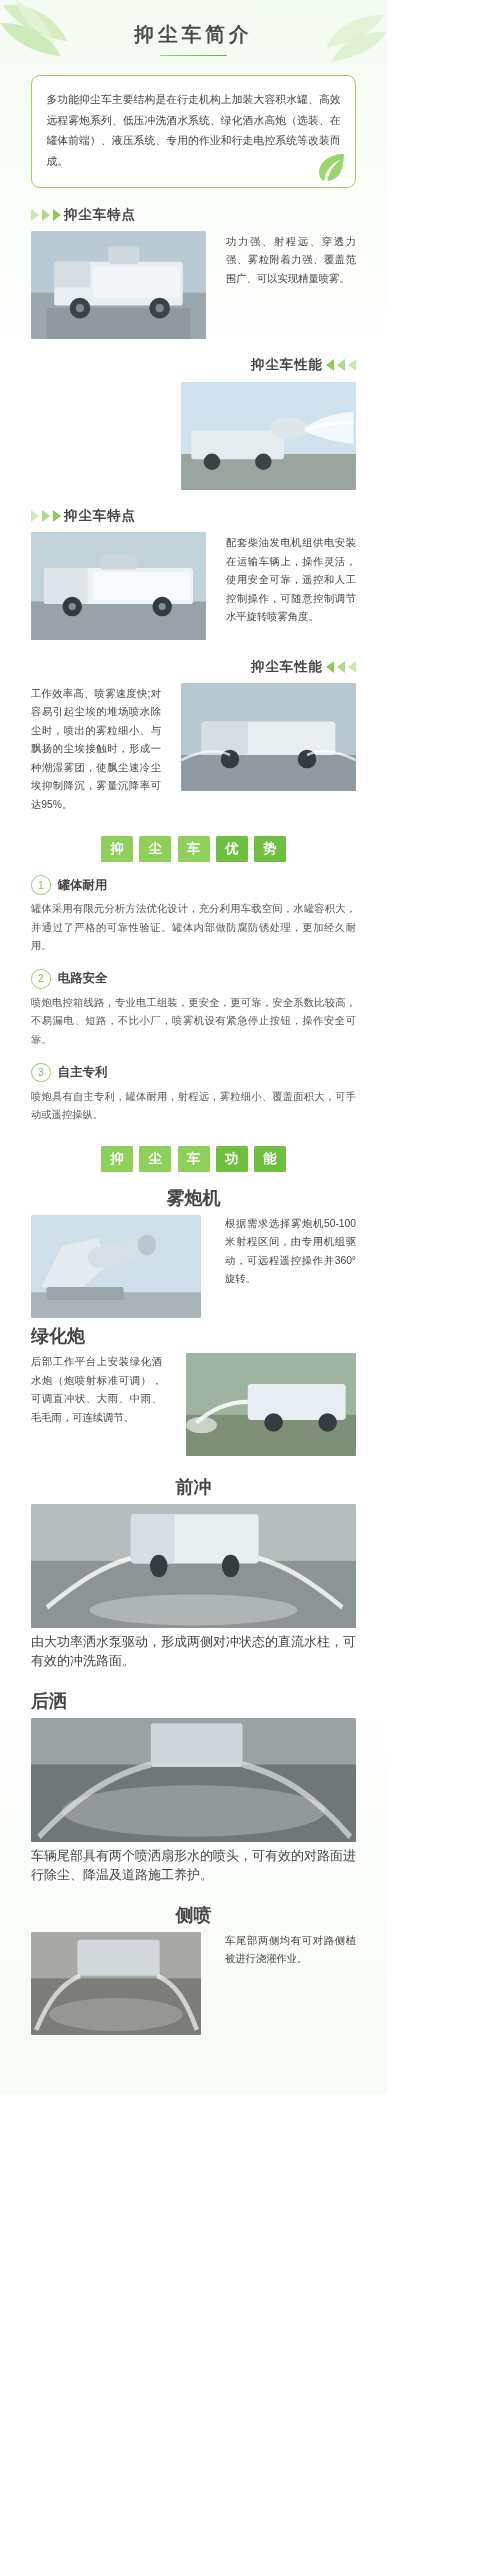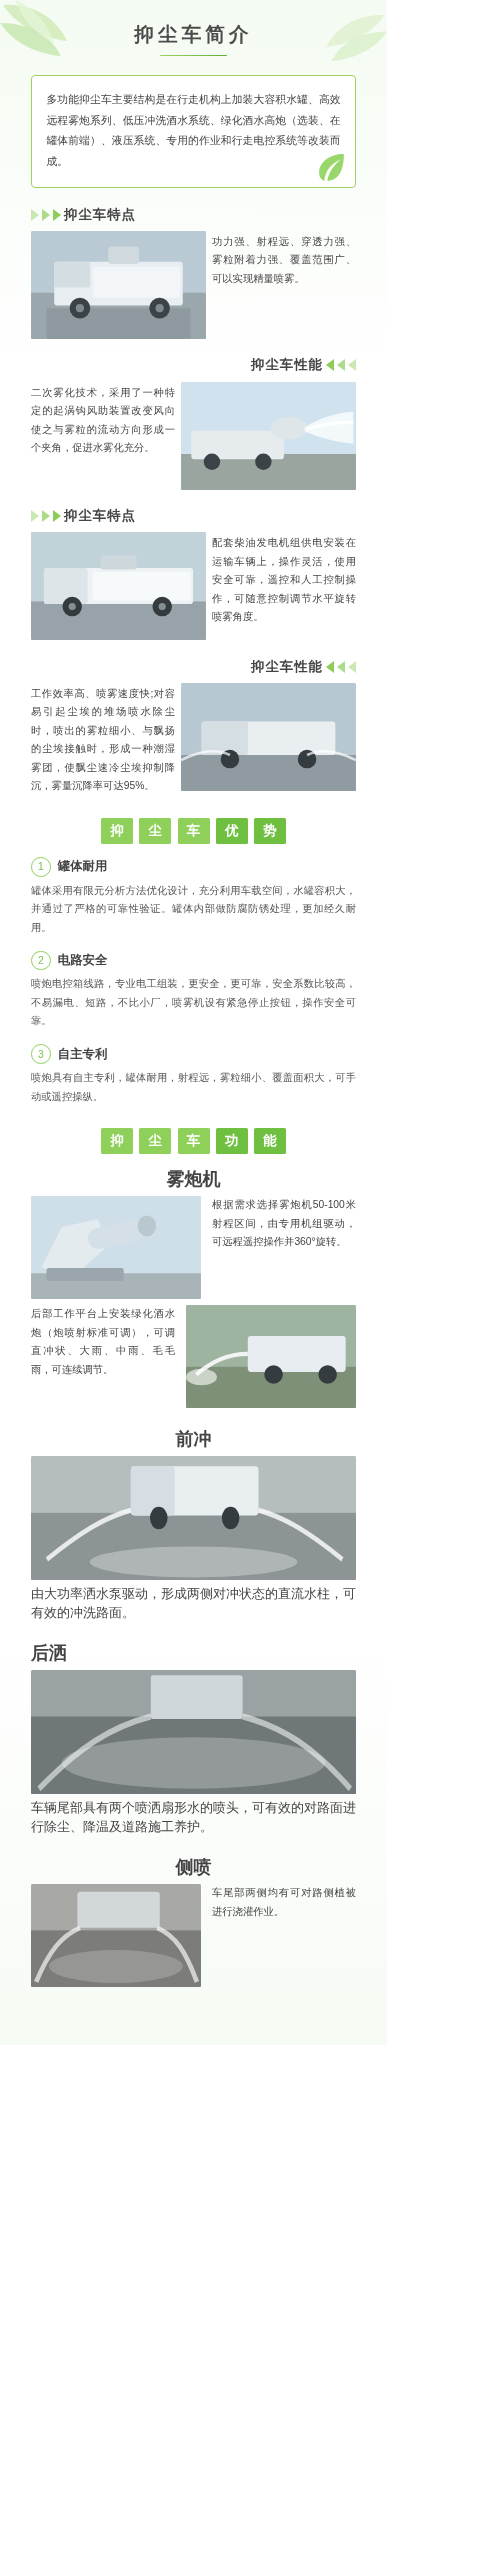--- a/index.html
+++ b/index.html
@@ -55,21 +55,21 @@
     height: 1.5px;
     margin: 7.2px auto 0;
     background: linear-gradient(90deg,#9fd36a,#5fae3a);
     border-radius: 1px;
   }
 
   
   .intro-box {
     margin: 5.2px 31px 0;
     border: 1px solid #9ed15f;
-    border-radius: 4px;
+    border-radius: 9px;
     background: #ffffff;
     padding: 13.4px 14.4px 15.5px;
     position: relative;
     z-index: 2;
   }
   .intro-text {
     font-size: 10.8px;
     line-height: 20.6px;
     color: #444;
     text-align: justify;
@@ -107,21 +107,21 @@
     font-size: 13.4px;
     font-weight: bold;
     color: #444;
     letter-spacing: 1px;
   }
 
   
   .feat {
     display: flex;
     margin: 0 31px 5.2px;
-    gap: 6px;
+    gap: 20px;
     align-items: flex-start;
     position: relative;
     z-index: 2;
   }
   .feat.reverse { flex-direction: row-reverse; }
   .feat .ph {
     width: 175px;
     height: 108px;
     flex: 0 0 175px;
     border-radius: 1.5px;
@@ -196,21 +196,21 @@
   .fn-title {
     font-size: 18px;
     font-weight: bold;
     color: #444;
     margin-bottom: 5.2px;
   }
   .fn-title.c { text-align: center; }
   .fn-title.l { text-align: left; }
   .fn-row {
     display: flex;
-    gap: 11px;
+    gap: 24px;
     align-items: flex-start;
   }
   .fn-row.reverse { flex-direction: row-reverse; }
   .fn-row .ph {
     width: 170px; height: 103px;
     flex: 0 0 170px;
     border-radius: 1.5px;
     overflow: hidden;
     position: relative;
     background: #c9d6dd;
@@ -303,21 +303,20 @@
         <rect width="340" height="210" fill="#cfe2ee"></rect>
         <rect y="140" width="340" height="70" fill="#9aa59f"></rect>
         <rect x="20" y="95" width="180" height="55" rx="5" fill="#e6ebee"></rect>
         <circle cx="60" cy="155" r="16" fill="#3b4347"></circle>
         <circle cx="160" cy="155" r="16" fill="#3b4347"></circle>
         <ellipse cx="210" cy="90" rx="36" ry="22" fill="#dfe6ea"></ellipse>
         <path d="M240 88 C270 70 300 60 335 58 L335 120 C300 118 268 108 240 96 Z" fill="#ffffff" opacity=".75"></path>
         <path d="M245 92 C275 82 305 78 335 78" stroke="#ffffff" stroke-width="6" fill="none" opacity=".9"></path>
       </svg>
     </div>
-    <div class="txt">二次雾化技术，采用了一种特定的起涡钩风助装置改变风向使之与雾粒的流动方向形成一个夹角，促进水雾化充分。</div>
   </div>
 
   <div class="sec-head">
     <span class="chev chev-r c1"></span>
     <span class="chev chev-r c2"></span>
     <span class="chev chev-r c3"></span>
     <span class="sec-title">抑尘车特点</span>
   </div>
   <div class="feat">
     <div class="ph">
@@ -408,20 +407,21 @@
           <rect x="110" y="55" width="110" height="40" rx="18" fill="#d5e0e6" transform="rotate(-12 165 75)"></rect>
           <ellipse cx="225" cy="58" rx="18" ry="20" fill="#b9c7cf"></ellipse>
           <rect x="30" y="140" width="150" height="25" rx="5" fill="#9aa6ab"></rect>
         </svg>
       </div>
       <div class="txt">根据需求选择雾炮机50-100米射程区间，由专用机组驱动，可远程遥控操作并360°旋转。</div>
     </div>
   </div>
 
   <div class="fn">
+    <div class="fn-title l">绿化炮</div>
     <div class="fn-row reverse">
       <div class="ph">
         <svg viewBox="0 0 330 200" width="170" height="103">
           <rect width="330" height="200" fill="#9fb4a0"></rect>
           <rect y="120" width="330" height="80" fill="#7e9178"></rect>
           <rect x="120" y="60" width="190" height="70" rx="6" fill="#e7edf0"></rect>
           <circle cx="170" cy="135" r="18" fill="#343c40"></circle>
           <circle cx="275" cy="135" r="18" fill="#343c40"></circle>
           <path d="M120 95 C80 95 50 110 20 135" stroke="#ffffff" stroke-width="8" fill="none" opacity=".85"></path>
           <ellipse cx="30" cy="140" rx="30" ry="16" fill="#ffffff" opacity=".6"></ellipse>

